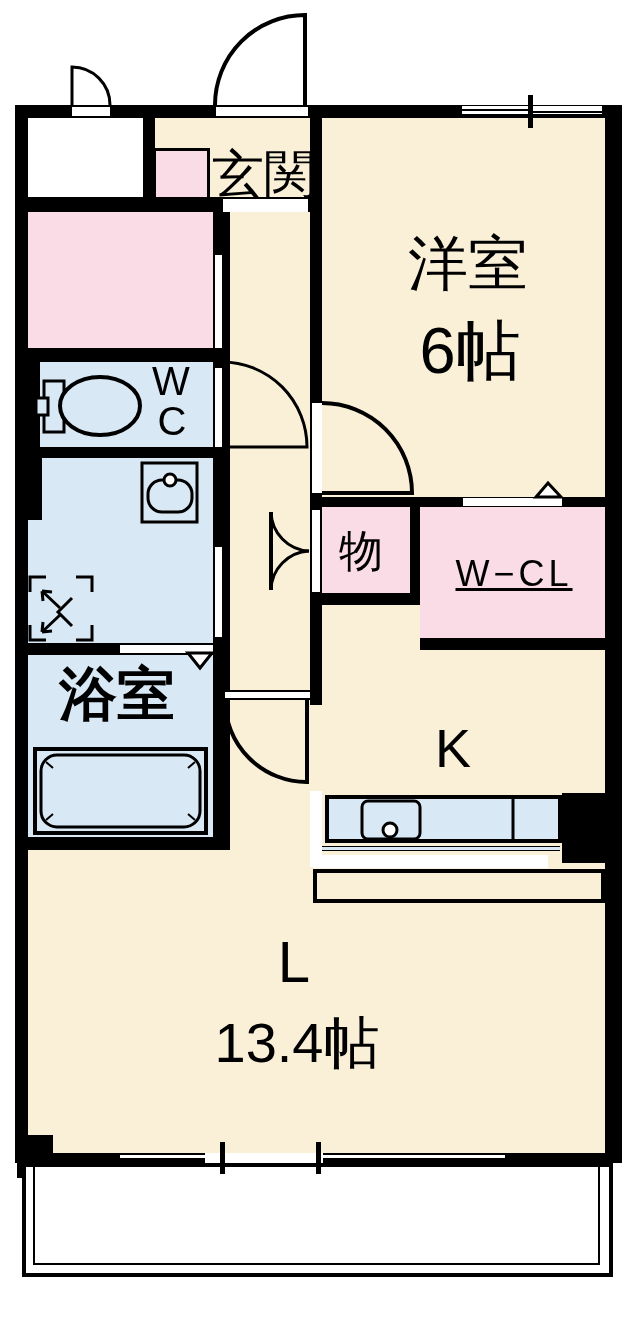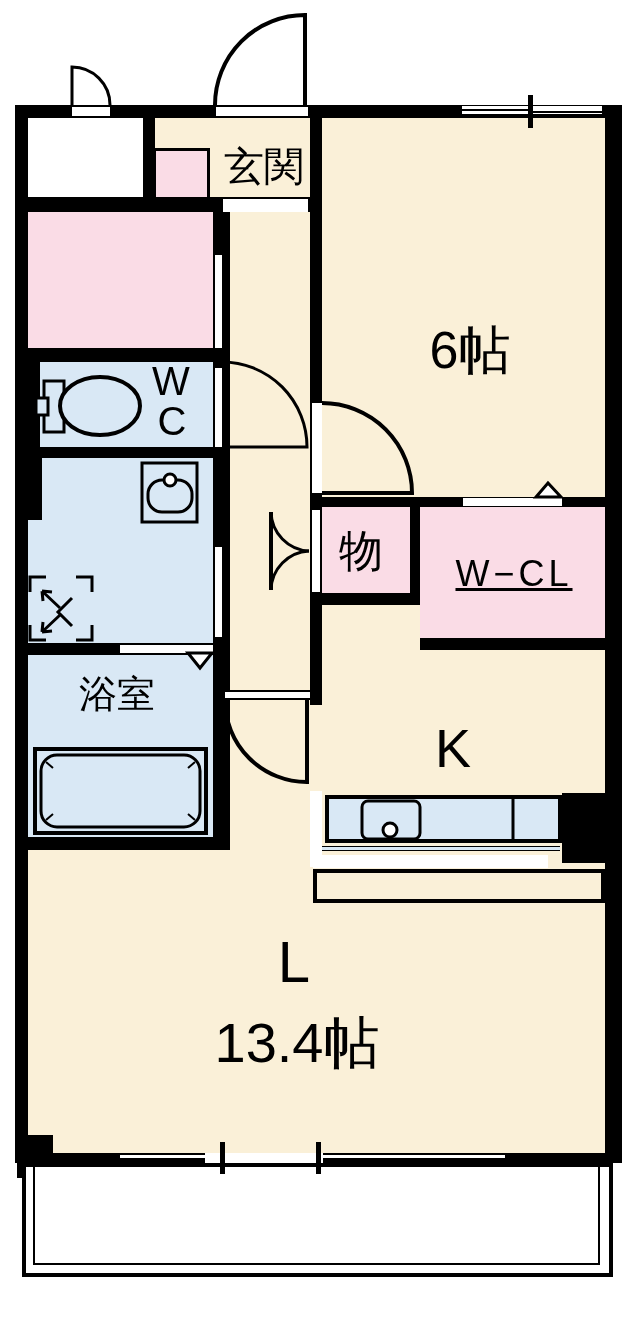--- a/index.html
+++ b/index.html
@@ -123,24 +123,25 @@
     </g>
 
     <rect x="41" y="755" width="159" height="72" rx="16" fill="none" stroke="#000" stroke-width="3"></rect>
     <path d="M46,762 L53,768 M195,762 L188,768 M46,820 L53,814 M195,820 L188,814" stroke="#000" stroke-width="2" fill="none"></path>
 
     <line x1="513" y1="797" x2="513" y2="841" stroke="#000" stroke-width="3"></line>
     <rect x="362" y="801" width="58" height="38" rx="6" fill="none" stroke="#000" stroke-width="3"></rect>
     <circle cx="390" cy="830" r="7" fill="#fff" stroke="#000" stroke-width="3"></circle>
   </svg>
 
-  <div class="lbl" style="left:264px;top:166px;font-size:40px;">玄関</div>
-  <div class="lbl" style="left:470px;top:350px;font-size:52px;">6帖</div>
+  <div class="lbl" style="left:264px;top:174px;font-size:52px;">玄関</div>
+  <div class="lbl" style="left:468px;top:264px;font-size:60px;">洋室</div>
+  <div class="lbl" style="left:470px;top:350px;font-size:65px;">6帖</div>
   <div class="lbl" style="left:171px;top:381px;font-size:40px;">W</div>
   <div class="lbl" style="left:172px;top:421px;font-size:40px;">C</div>
-  <div class="lbl" style="left:117px;top:694px;font-size:38px;">浴室</div>
+  <div class="lbl" style="left:117px;top:694px;font-size:58px;font-weight:bold;">浴室</div>
   <div class="lbl" style="left:361px;top:551px;font-size:44px;">物</div>
   <div class="lbl" style="left:514px;top:574px;font-size:36px;letter-spacing:4px;text-decoration:underline;">W−CL</div>
   <div class="lbl" style="left:453px;top:748px;font-size:54px;">K</div>
   <div class="lbl" style="left:294px;top:962px;font-size:58px;">L</div>
   <div class="lbl" style="left:297px;top:1043px;font-size:56px;">13.4帖</div>
 
 </div>
 
 </body></html>

